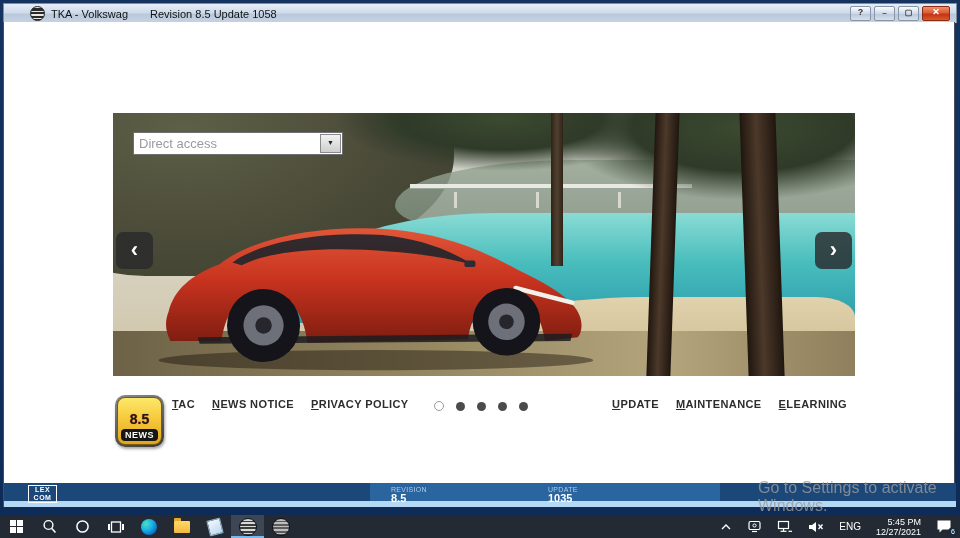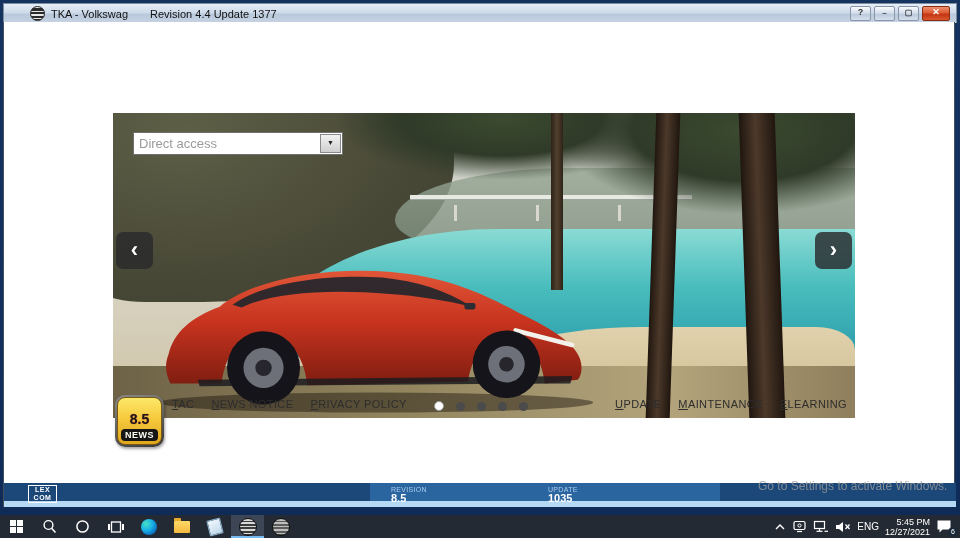--- a/index.html
+++ b/index.html
@@ -21,21 +21,21 @@
   .wbtn{width:19px;height:13px;border:1px solid #8795a8;border-radius:2px;
         background:linear-gradient(180deg,#fbfdff,#cfdae8 50%,#b9c7d9 52%,#d7e1ee);
         font-size:9px;line-height:11px;text-align:center;color:#333;font-weight:bold;}
   .wbtn.close{width:26px;background:linear-gradient(180deg,#f09070,#dd5b33 45%,#c23415 55%,#d95a2b);
         border-color:#8a2c10;color:#fff;}
 
   .client{left:3px;top:22px;width:952px;height:485px;background:#fff;
           border:1px solid #46505c;border-top:none;box-sizing:border-box;}
 
   
-  .banner{left:113px;top:113px;width:742px;height:305px;overflow:hidden;
+  .banner{left:113px;top:113px;width:742px;height:263px;overflow:hidden;
           background:linear-gradient(180deg,#c6cdc7 0%,#d9d6c9 45%,#cfc3a4 100%);}
   .cliff{left:-6%;top:-8%;width:52%;height:70%;
          background:radial-gradient(ellipse at 30% 20%,#5d5f46 0%,#4a4a38 55%,#3c3d2e 100%);
          border-radius:0 0 65% 20%;}
   .hills{right:0;top:18%;width:62%;height:28%;
          background:linear-gradient(180deg,#97a694 0%,#7d8f80 100%);
          border-radius:50% 0 0 30%/80% 0 0 50%;opacity:.8;}
   .bridge{left:40%;top:27%;width:38%;height:4px;background:#e9e9e4;box-shadow:0 1px 0 #9aa79c;}
   .pier{top:30%;width:3px;height:16px;background:#d8d8d0;}
   .lake{left:20%;top:38%;width:80%;height:42%;
@@ -58,41 +58,41 @@
   .combo-text{flex:1;font-size:13px;color:#9b9b9b;padding-left:5px;line-height:19px;}
   .combo-btn{width:19px;height:17px;margin-right:1px;
              background:linear-gradient(180deg,#f2f2f2,#cfcfcf);border:1px solid #8a8a8a;
              font-size:7px;color:#222;text-align:center;line-height:16px;}
 
   .nav-arrow{top:119px;width:37px;height:37px;border-radius:7px;background:rgba(42,42,44,.82);
              color:#fff;font-size:22px;font-weight:bold;text-align:center;line-height:35px;}
 
   
   .hlinks{display:flex;gap:17px;top:398px;}
-  .hlink{display:inline-block;font-size:11px;font-weight:400;color:#2d2d2d;letter-spacing:.4px;}
+  .hlink{display:inline-block;font-size:11px;font-weight:700;color:#2d2d2d;letter-spacing:.4px;}
   .hlink::first-letter{text-decoration:underline;}
   .dots{top:401px;left:434px;display:flex;gap:12px;align-items:center;}
   .dot{width:9px;height:9px;border-radius:50%;background:#4b4b4b;}
   .dot.active{background:#fff;border:1px solid #9a9a9a;width:8px;height:8px;}
 
   
   .badge{left:115px;top:395px;width:49px;height:52px;border-radius:10px;
          background:linear-gradient(160deg,#8a8a8a,#3a3a3a);
          box-shadow:1px 2px 3px rgba(0,0,0,.35);padding:2px;box-sizing:border-box;}
   .badge-in{width:100%;height:100%;border-radius:8px;
             background:linear-gradient(180deg,#fce86a 0%,#f6c93c 45%,#e0a61c 100%);
             border:1px solid #7a5a10;box-sizing:border-box;display:flex;flex-direction:column;
             align-items:center;justify-content:flex-end;}
   .badge-ver{font-size:14px;font-weight:bold;color:#1a1a1a;text-shadow:0 0 1px #b33;line-height:15px;}
   .badge-news{width:86%;margin:2px 0 3px;background:#161616;color:#fdfdf2;border-radius:4px;
               font-size:9px;font-weight:bold;text-align:center;letter-spacing:.5px;line-height:12px;}
 
   
   .wm1{left:758px;top:457px;font-size:17px;color:rgba(130,130,130,.85);}
-  .wm2{left:758px;top:479px;font-size:12px;color:rgba(155,155,155,.8);z-index:5;}
+  .wm2{left:758px;top:479px;font-size:16px;color:rgba(155,155,155,.8);z-index:5;}
 
   
   .sbar{left:4px;top:483px;width:952px;height:18px;background:#1c4879;z-index:4;}
   .sbar-mid{left:370px;top:483px;width:350px;height:18px;background:#2b65a0;z-index:4;}
   .sbar-stripe{left:4px;top:501px;width:952px;height:6px;background:#b5d9f4;z-index:4;}
   .lexcom{left:28px;top:485px;width:27px;height:16px;border:1px solid #fff;z-index:5;
           color:#fff;font-size:7px;font-weight:bold;text-align:center;line-height:8px;letter-spacing:.5px;}
   .sgroup{z-index:5;line-height:9px;}
   .slabel{font-size:7px;color:#a9cded;letter-spacing:.3px;}
   .svalue{font-size:11px;color:#fff;font-weight:bold;}
@@ -105,38 +105,38 @@
   .win-logo{width:13px;height:13px;display:grid;grid-template-columns:6px 6px;gap:1px;}
   .win-logo span{background:#fdfdfd;width:6px;height:6px;}
   .edge-ic{width:16px;height:16px;border-radius:50%;
            background:radial-gradient(circle at 32% 30%,#49e0c2 0%,#19b3e8 40%,#0d6fc0 75%,#0a55a0 100%);}
   .folder-ic{width:16px;height:12px;background:linear-gradient(180deg,#ffd966,#f4b840);border-radius:1px;position:relative;}
   .folder-ic::before{content:"";position:absolute;top:-3px;left:0;width:7px;height:3px;background:#e8a92f;border-radius:1px 1px 0 0;}
   .note-ic{width:12px;height:14px;background:linear-gradient(160deg,#f4f9ff,#bcd6ea);border:1px solid #8fb4cf;transform:rotate(-14deg);border-radius:1px;}
   .etka-ic{width:16px;height:16px;border-radius:50%;border:1px solid #111;
            background:repeating-linear-gradient(180deg,#d8d8d8 0 1.5px,#3c3c3c 1.5px 3.5px);}
   .etka-ic.dim{background:repeating-linear-gradient(180deg,#bdbdbd 0 1.5px,#5c5c5c 1.5px 3.5px);}
-  .tray{margin-left:auto;display:flex;align-items:center;gap:6px;padding-right:6px;color:#fff;}
+  .tray{margin-left:auto;display:flex;align-items:center;gap:15px;padding-right:6px;color:#fff;}
   .tray svg{display:block;}
   .lang{font-size:10px;color:#fff;}
   .clock{text-align:right;font-size:9px;line-height:10px;color:#fff;}
   .action{position:relative;width:18px;height:16px;}
   .action .cnt{position:absolute;right:-4px;bottom:-2px;width:10px;height:10px;border-radius:50%;
                background:#1b2a3a;color:#fff;font-size:7px;line-height:10px;text-align:center;}
 </style>
 </head>
 <body>
 
 <div class="stage">
 
   <div class="abs titlebar">
     <span class="app-icon"></span>
     <span class="title-txt">TKA - Volkswag</span>
     <span class="title-gap"></span>
-    <span class="title-txt">Revision 4.4 Update 1377</span>
+    <span class="title-txt">Revision 8.5 Update 1058</span>
     <span class="winbtns">
       <span class="wbtn">?</span>
       <span class="wbtn" style="font-size:8px;">–</span>
       <span class="wbtn" style="font-size:8px;">▢</span>
       <span class="wbtn close">✕</span>
     </span>
   </div>
 
   <div class="abs client"></div>
 

